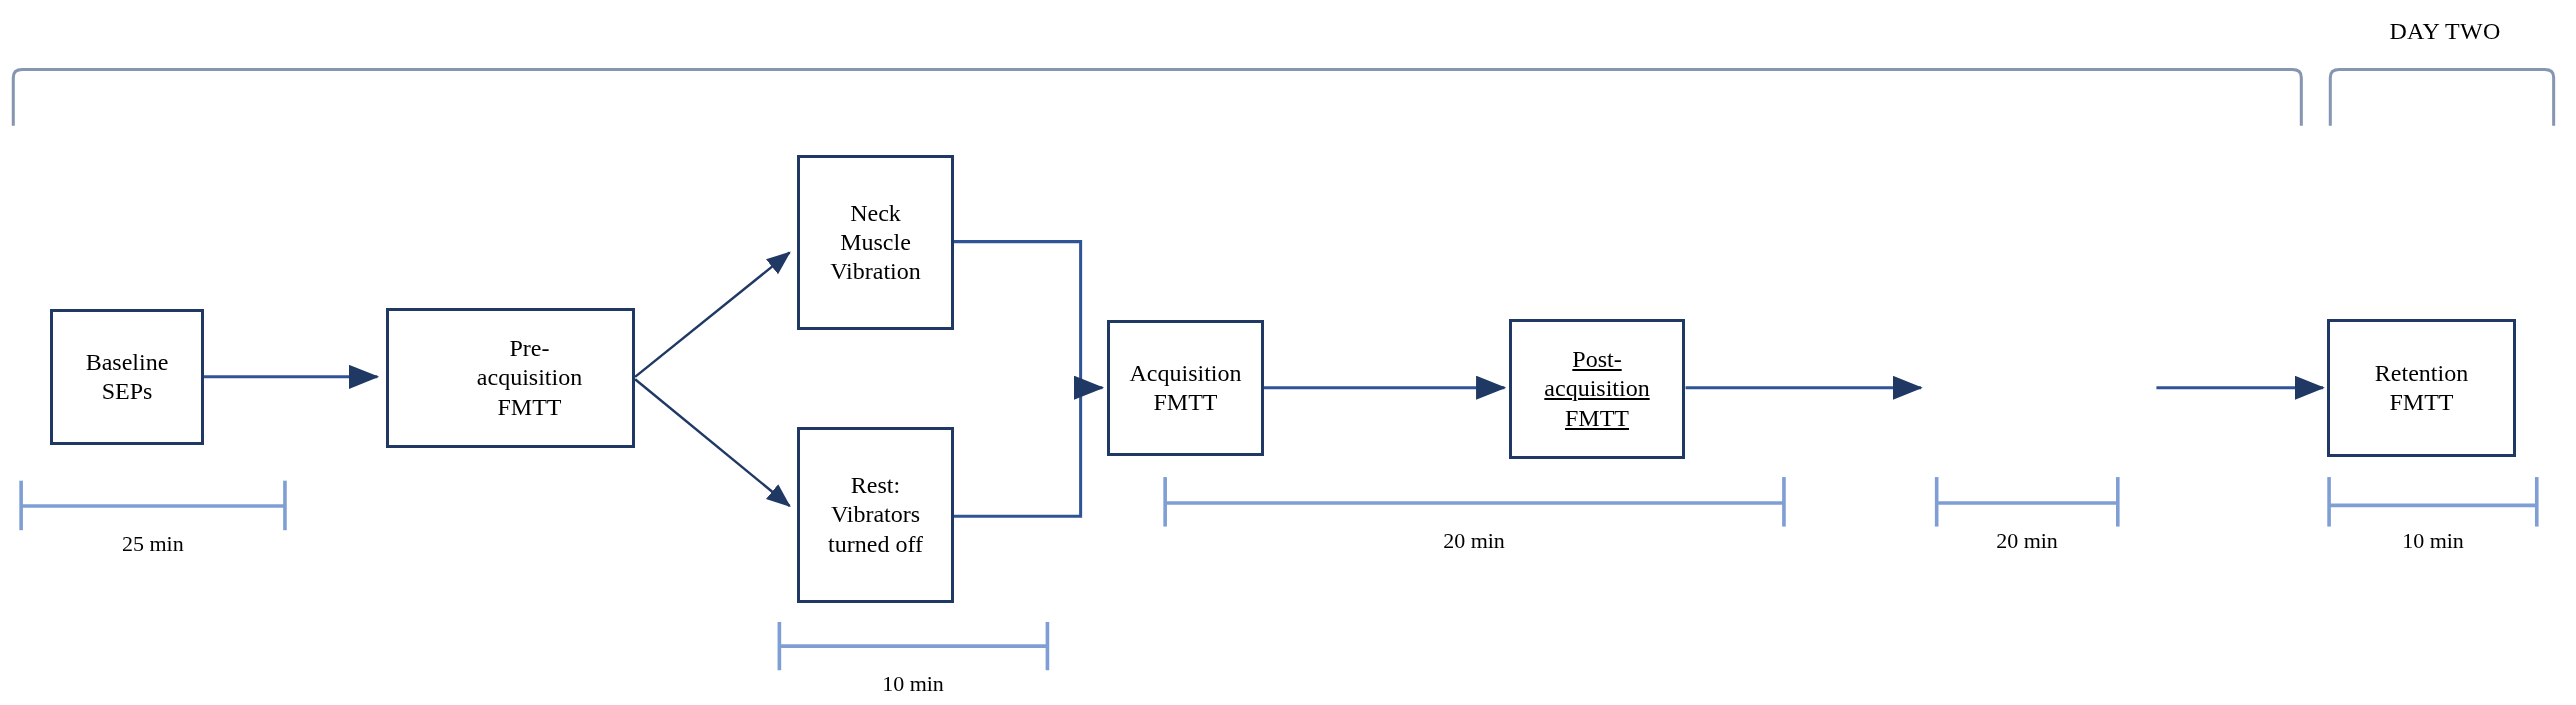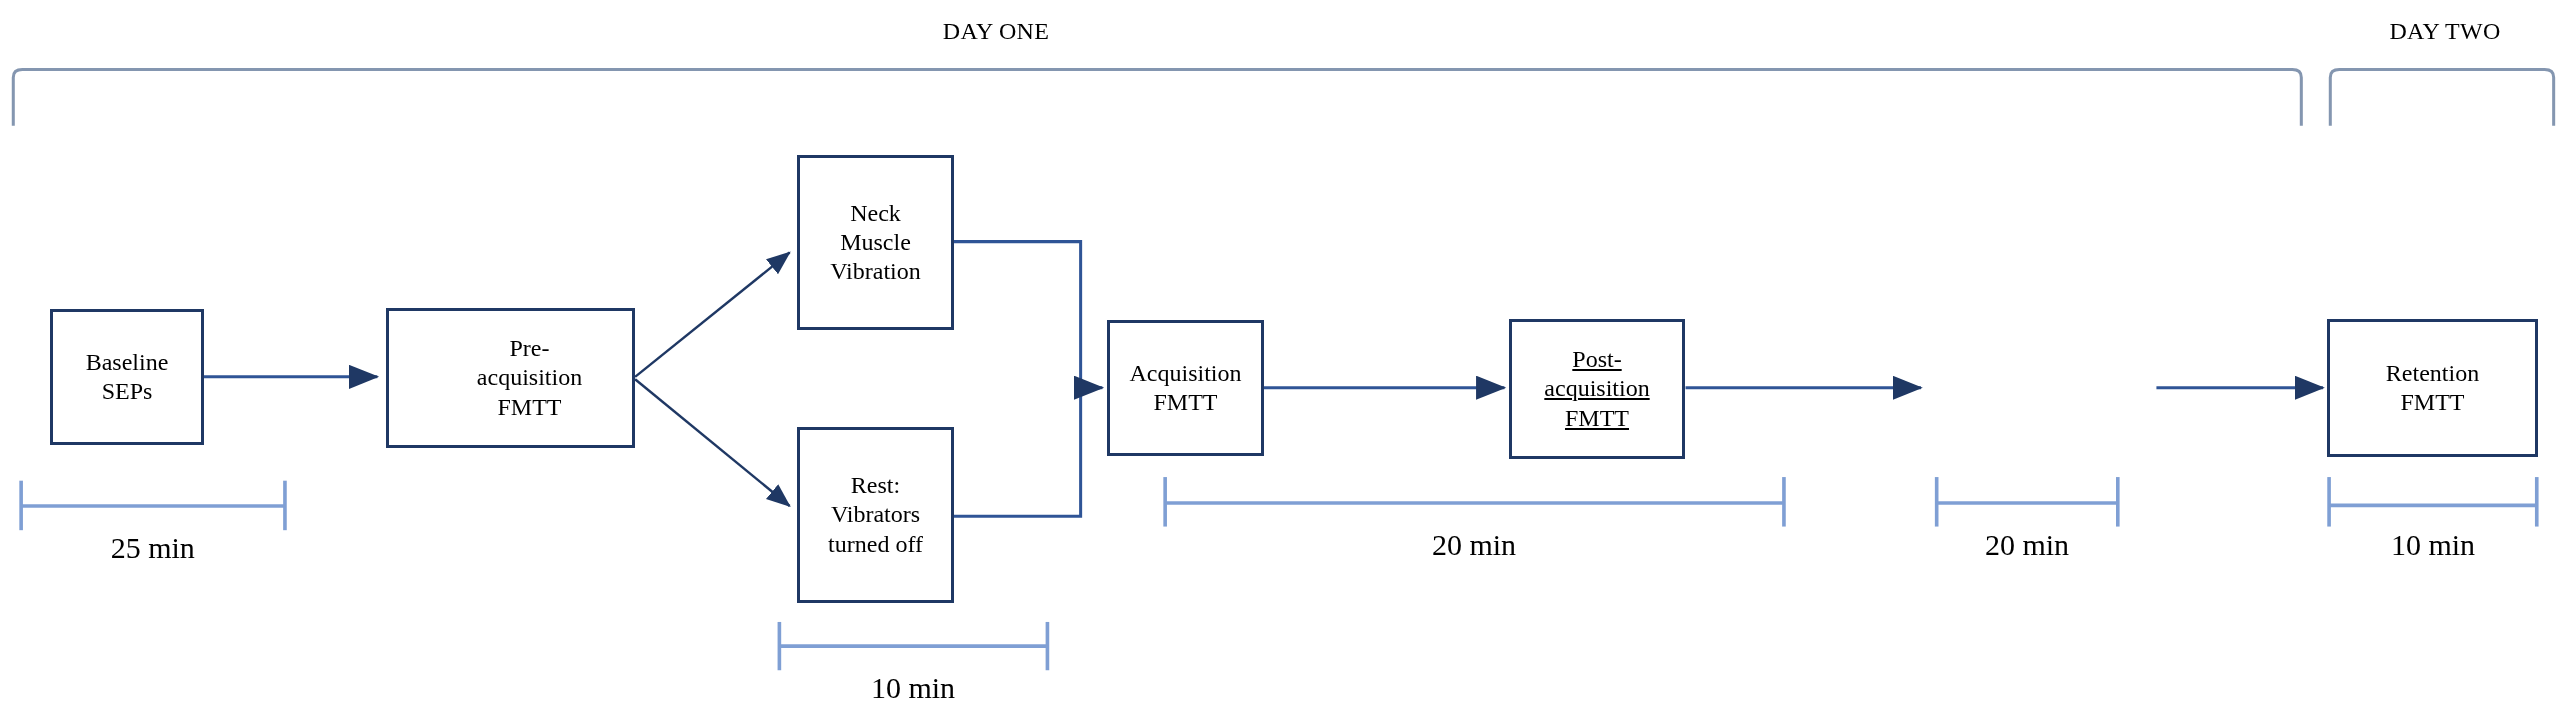--- a/index.html
+++ b/index.html
@@ -25,21 +25,21 @@
     padding:0 3.6px;
   }
   .daylabel{
     position:absolute;text-align:center;
     font-size:24px;letter-spacing:0.3px;
     font-family:"Liberation Serif","DejaVu Serif",serif;
     color:#000000;
   }
   .durlabel{
     position:absolute;text-align:center;
-    font-size:30px;
+    font-size:22px;
     font-family:"Liberation Serif","DejaVu Serif",serif;
     color:#000000;
   }
 </style>
 </head>
 <body>
 
 <div id="stage">
 
   <svg class="layer" viewBox="0 0 4267 1169">
@@ -109,23 +109,20 @@
       <line x1="3508" y1="790" x2="3508" y2="872" stroke="#7F9FD4" stroke-width="6"></line>
       <line x1="3208" y1="833" x2="3508" y2="833" stroke="#7F9FD4" stroke-width="6"></line>
     </g>
     <g>
       <line x1="3858" y1="790" x2="3858" y2="872" stroke="#7F9FD4" stroke-width="6"></line>
       <line x1="4202" y1="790" x2="4202" y2="872" stroke="#7F9FD4" stroke-width="6"></line>
       <line x1="3858" y1="837" x2="4202" y2="837" stroke="#7F9FD4" stroke-width="6"></line>
     </g>
   </svg>
 
-  <div class="daylabel" style="left:845px;top:18px;width:302px;">
-    <span>DAY ONE</span>
-  </div>
   <div class="daylabel" style="left:2294px;top:18px;width:302px;">
     <span>DAY TWO</span>
   </div>
 
   <div class="node" style="left:33px;top:309px;width:154px;height:136px;margin-left:17px;">
     <span class="label">Baseline
 SEPs</span>
   </div>
 
   <div class="node" style="left:386px;top:308px;width:249px;height:140px;padding-left:38px;">
@@ -151,21 +148,21 @@
 FMTT</span>
   </div>
 
   <div class="node" style="left:1509px;top:319px;width:176px;height:140px;text-decoration:underline;">
     <span class="label">Post-
 acquisition
 FMTT</span>
   </div>
 
 
-  <div class="node" style="left:2327px;top:319px;width:211px;height:138px;">
+  <div class="node" style="left:2327px;top:319px;width:189px;height:138px;">
     <span class="label">Retention
 FMTT</span>
   </div>
 
   <div class="durlabel" style="left:1.8px;top:531px;width:302px;">
     <span>25 min</span>
   </div>
 
   <div class="durlabel" style="left:762px;top:671px;width:302px;">
     <span>10 min</span>

